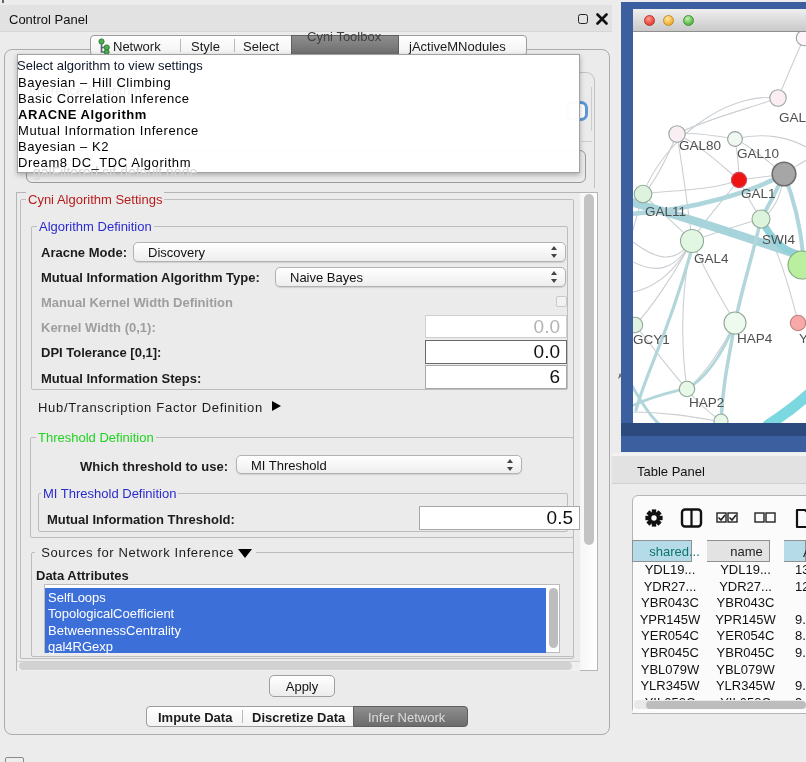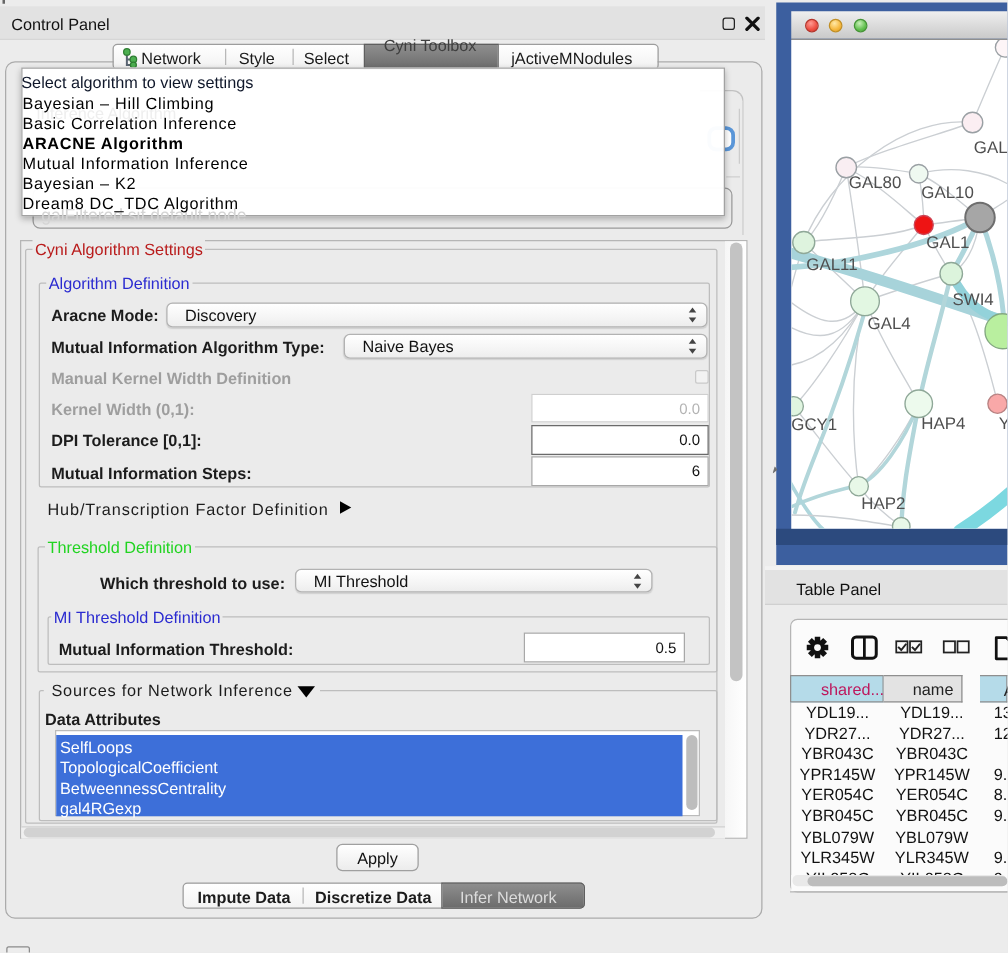--- a/index.html
+++ b/index.html
@@ -5,21 +5,21 @@
 html,body{width:806px;height:762px;background:#ececec;font-family:"Liberation Sans",sans-serif;overflow:hidden;position:relative}
 .abs{position:absolute}
 .lab{font-size:13px;color:#1c1c1c;font-weight:bold;white-space:nowrap}
 .dis{color:#9e9e9e}
 .combo{position:absolute;border:1px solid #b2b2b2;border-radius:5px;background:linear-gradient(#ffffff,#f3f3f3 70%,#ededed);box-shadow:0 1px 1px rgba(0,0,0,0.12);font-size:13px;color:#111}
 .combo .tx{position:absolute;left:14px;top:50%;transform:translateY(-50%);white-space:nowrap}
 .combo .ar{position:absolute;right:7px;top:50%;width:7px;height:12px;transform:translateY(-50%)}
 .ar:before,.ar:after{content:"";position:absolute;left:0;border-left:3.5px solid transparent;border-right:3.5px solid transparent}
 .ar:before{top:0;border-bottom:4.5px solid #444}
 .ar:after{bottom:0;border-top:4.5px solid #444}
-.fld{position:absolute;background:#fff;border:1px solid #a8a8a8;font-size:12px;color:#111;text-align:right;padding:0 6px;display:flex;align-items:center;justify-content:flex-end}
+.fld{position:absolute;background:#fff;border:1px solid #a8a8a8;font-size:19px;color:#111;text-align:right;padding:0 6px;display:flex;align-items:center;justify-content:flex-end}
 .grp{position:absolute;border:1px solid #bdbdbd;border-radius:2px}
 .gtit{position:absolute;font-size:13px;background:#ebebeb;padding:0 2px;white-space:nowrap}
 </style></head>
 <body>
 
 <div class="abs" style="left:2px;top:0;width:2px;height:3px;background:#666"></div>
 
 <div class="abs" style="left:0;top:5px;width:612px;height:27px;background:#e2e2e2;border-bottom:1px solid #d6d6d6"></div>
 <div class="abs" style="left:9px;top:12px;font-size:13px;color:#111">Control Panel</div>
 <div class="abs" style="left:578px;top:14px;width:10px;height:10px;border:1.6px solid #222;border-radius:2.5px"></div>
@@ -85,21 +85,21 @@
 <div class="gtit" style="left:36px;top:430px;color:#21d421">Threshold Definition</div>
 <div class="lab" style="position:absolute;left:80px;top:459px">Which threshold to use:</div>
 <div class="combo" style="left:236px;top:455px;width:286px;height:19px">
     <span class="tx">MI Threshold</span>
     <span class="ar"></span>
   </div>
 
 <div class="grp" style="left:38px;top:493px;width:530px;height:39px"></div>
 <div class="gtit" style="left:41px;top:486px;color:#2b2bd0">MI Threshold Definition</div>
 <div class="lab" style="position:absolute;left:47px;top:512px">Mutual Information Threshold:</div>
-<div class="fld" style="left:419px;top:506px;width:129px;height:24px">0.5</div>
+<div class="fld" style="left:419px;top:506px;width:161px;height:24px">0.5</div>
 
 <div class="grp" style="left:31px;top:552px;width:543px;height:105px"></div>
 <div class="gtit" style="left:35px;top:545px;color:#1c1c1c;padding-right:4px"><span style="letter-spacing:0.6px">&nbsp;Sources for Network Inference </span><span style="display:inline-block;width:0;height:0;border-left:7px solid transparent;border-right:7px solid transparent;border-top:9px solid #000;vertical-align:-1px"></span></div>
 <div class="lab" style="position:absolute;left:36px;top:568px">Data Attributes</div>
 <div class="abs" style="left:44px;top:584px;width:516px;height:69px;background:#fff;border:1px solid #bbb"></div>
 <div class="abs" style="left:45px;top:588px;width:501px;height:65px;background:#3d6fd9"></div>
 <div class="abs" style="left:48px;top:590px;font-size:13px;color:#fff;line-height:16.4px">SelfLoops<br>TopologicalCoefficient<br>BetweennessCentrality<br>gal4RGexp</div>
 <div class="abs" style="left:549px;top:588px;width:9px;height:60px;background:#bdbdbd;border-radius:4.5px"></div>
 
 <div class="abs" style="left:269px;top:675px;width:66px;height:22px;background:linear-gradient(#ffffff,#ececec);border:1px solid #9f9f9f;border-radius:5px;display:flex;align-items:center;justify-content:center;font-size:13px;color:#111">Apply</div>
@@ -233,21 +233,21 @@
 <rect x="73" y="5" width="9" height="9"></rect>
 <rect x="84" y="5" width="9" height="9"></rect>
 <rect x="111" y="5" width="9" height="9"></rect>
 <rect x="122" y="5" width="9" height="9"></rect>
 <path d="M74.5 9.5 l2.5 2.5 l4 -5" stroke-width="1.6"></path>
 <path d="M85.5 9.5 l2.5 2.5 l4 -5" stroke-width="1.6"></path>
 </g>
 <path d="M153 2 h8 l5 5 v12 h-13 z" fill="none" stroke="#111" stroke-width="2.2" stroke-linejoin="round"></path>
 </svg>
 
-<div class="abs" style="left:632px;top:540px;width:75px;height:22px;background:#b5dbe9;border:1px solid #8f8f8f;display:flex;align-items:center;justify-content:center;font-size:13px;color:#be185d;padding-left:25px">shared...</div>
+<div class="abs" style="left:632px;top:540px;width:60px;height:22px;background:#b5dbe9;border:1px solid #8f8f8f;display:flex;align-items:center;justify-content:center;font-size:13px;color:#0f766e;padding-left:25px">shared...</div>
 <div class="abs" style="left:707px;top:540px;width:63px;height:22px;background:#e3e3e3;border:1px solid #8f8f8f;border-left:none;display:flex;align-items:center;justify-content:center;font-size:13px;color:#222;padding-left:17px">name</div>
 <div class="abs" style="left:784px;top:540px;width:22px;height:22px;background:#b5dbe9;border:1px solid #8f8f8f;border-left:none;font-size:13px;color:#222;padding-top:4px;padding-left:19px;box-sizing:border-box">A</div>
 
 <div class="abs" style="left:633px;top:562px;width:74px;font-size:13px;color:#111;text-align:center;line-height:16.6px">YDL19...<br>YDR27...<br>YBR043C<br>YPR145W<br>YER054C<br>YBR045C<br>YBL079W<br>YLR345W<br>YIL052C</div>
 <div class="abs" style="left:707px;top:562px;width:77px;font-size:13px;color:#111;text-align:center;line-height:16.6px">YDL19...<br>YDR27...<br>YBR043C<br>YPR145W<br>YER054C<br>YBR045C<br>YBL079W<br>YLR345W<br>YIL052C</div>
 <div class="abs" style="left:795px;top:562px;width:20px;font-size:13px;color:#111;line-height:16.6px">13<br>12<br>&nbsp;<br>9.<br>8.<br>9.<br>&nbsp;<br>9.<br>9.</div>
 
 <div class="abs" style="left:633px;top:700px;width:172px;height:13px;background:#fbfbfb"></div>
 <div class="abs" style="left:634px;top:700px;width:171px;height:9px;background:#e9e9e9;border-radius:4px"></div>
 <div class="abs" style="left:646px;top:700.5px;width:160px;height:8px;background:#bdbdbd;border-radius:4px"></div>

